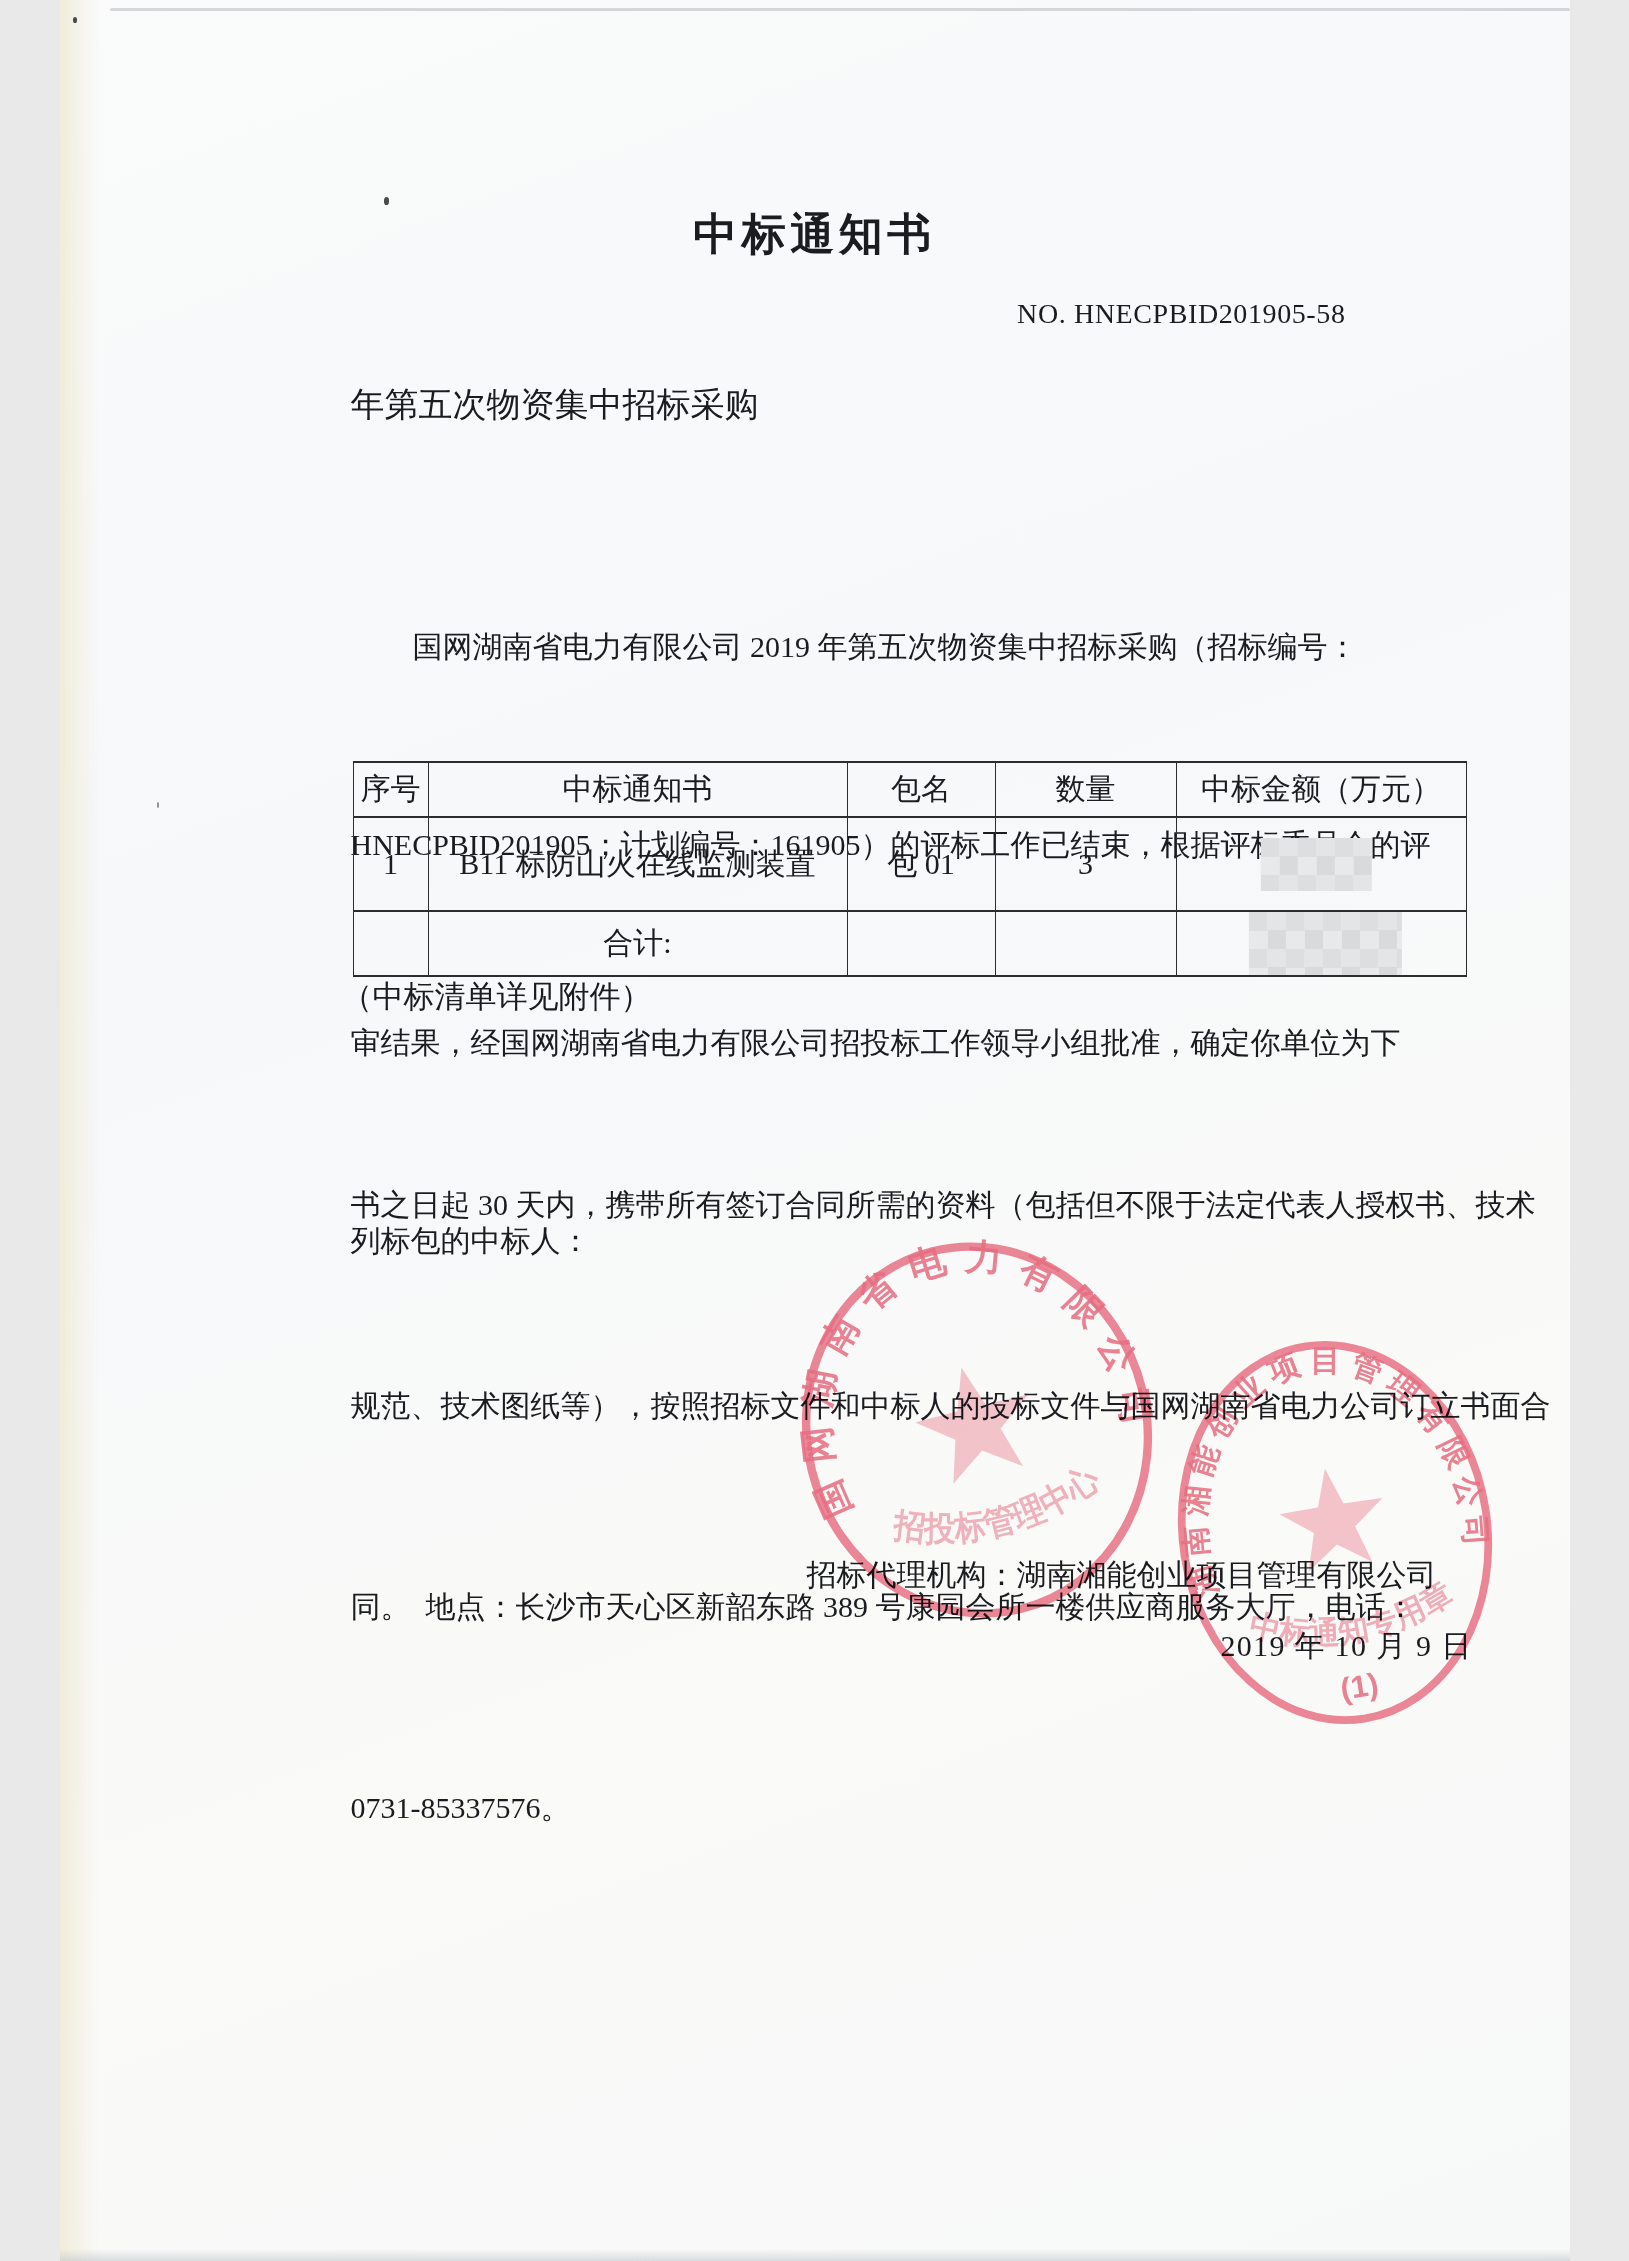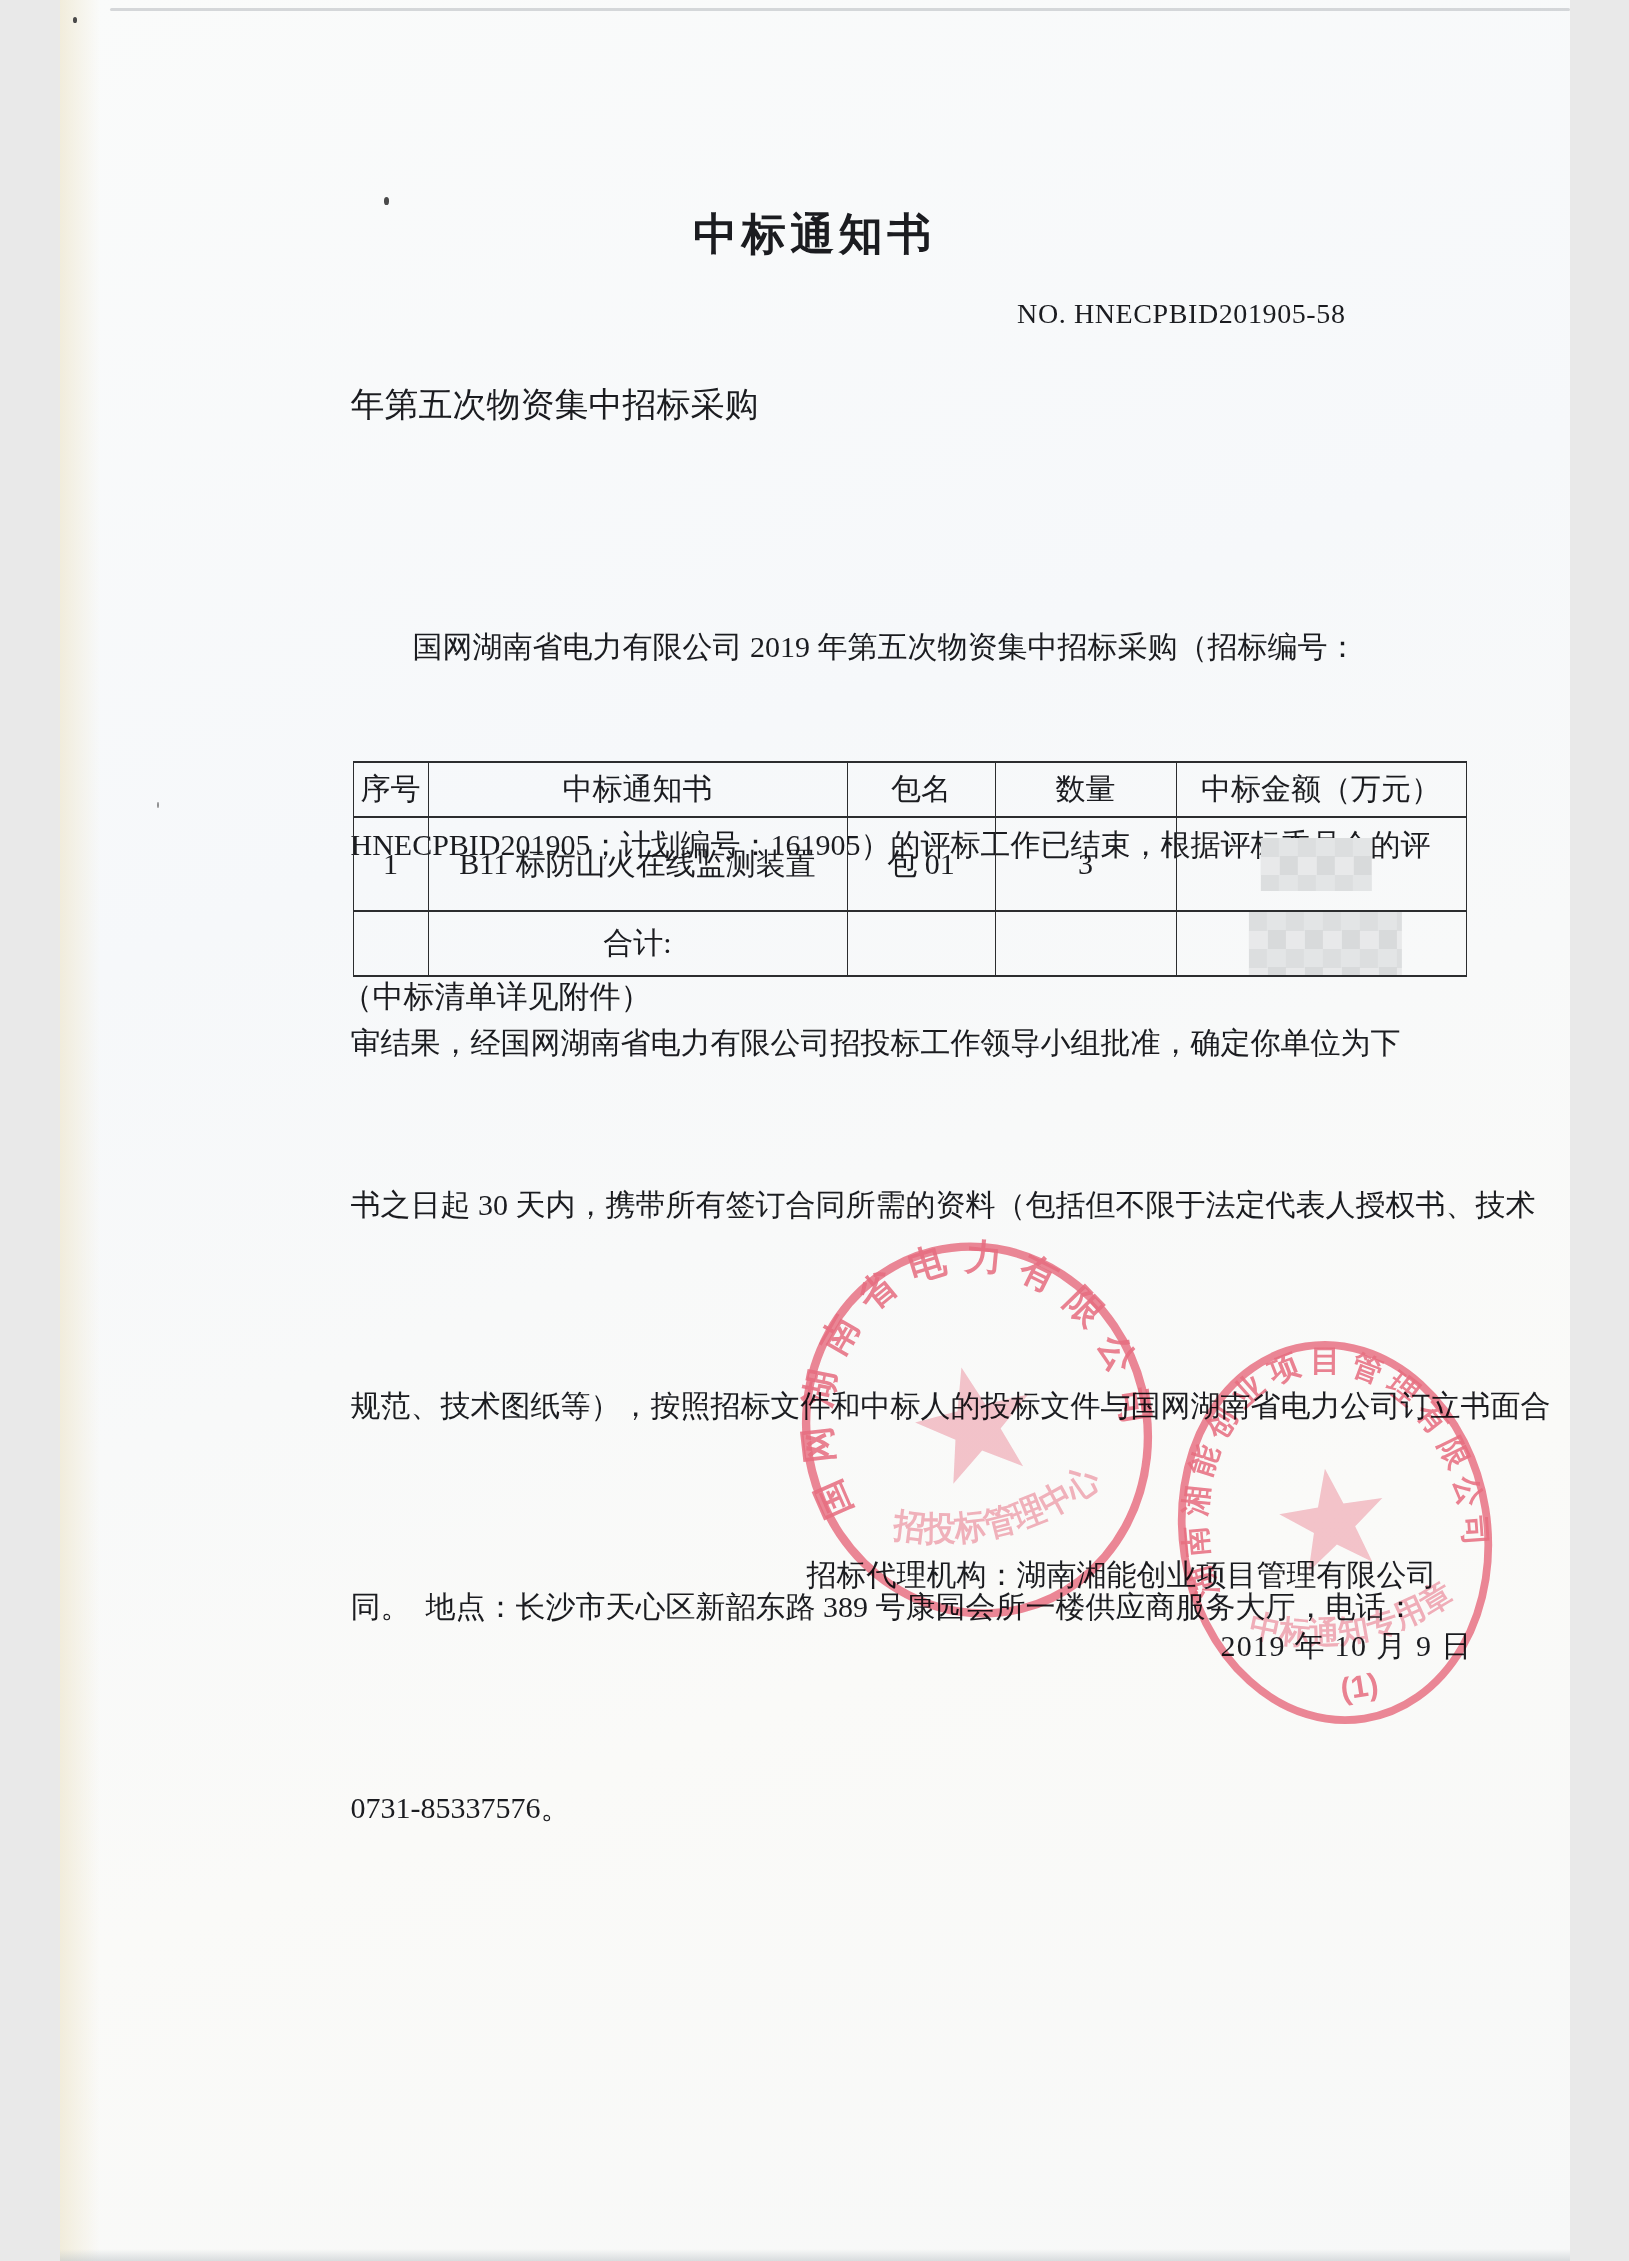--- a/index.html
+++ b/index.html
@@ -84,20 +84,21 @@
   <div class="abs title">中标通知书</div>
 
   <div class="abs doc-no">NO. HNECPBID201905-58</div>
 
   <div class="abs recipient">年第五次物资集中招标采购</div>
 
   <div class="abs para p1">
     <div class="indent">国网湖南省电力有限公司 2019 年第五次物资集中招标采购（招标编号：</div>
     <div>HNECPBID201905；计划编号：161905）的评标工作已结束，根据评标委员会的评</div>
     <div>审结果，经国网湖南省电力有限公司招投标工作领导小组批准，确定你单位为下</div>
+    <div>列标包的中标人：</div>
   </div>
 
   <div class="abs tbl-wrap">
     <table class="award">
       <colgroup>
         <col style="width:75px">
           <col style="width:419px">
           <col style="width:148px">
         <col style="width:181px">
           <col style="width:290px">

